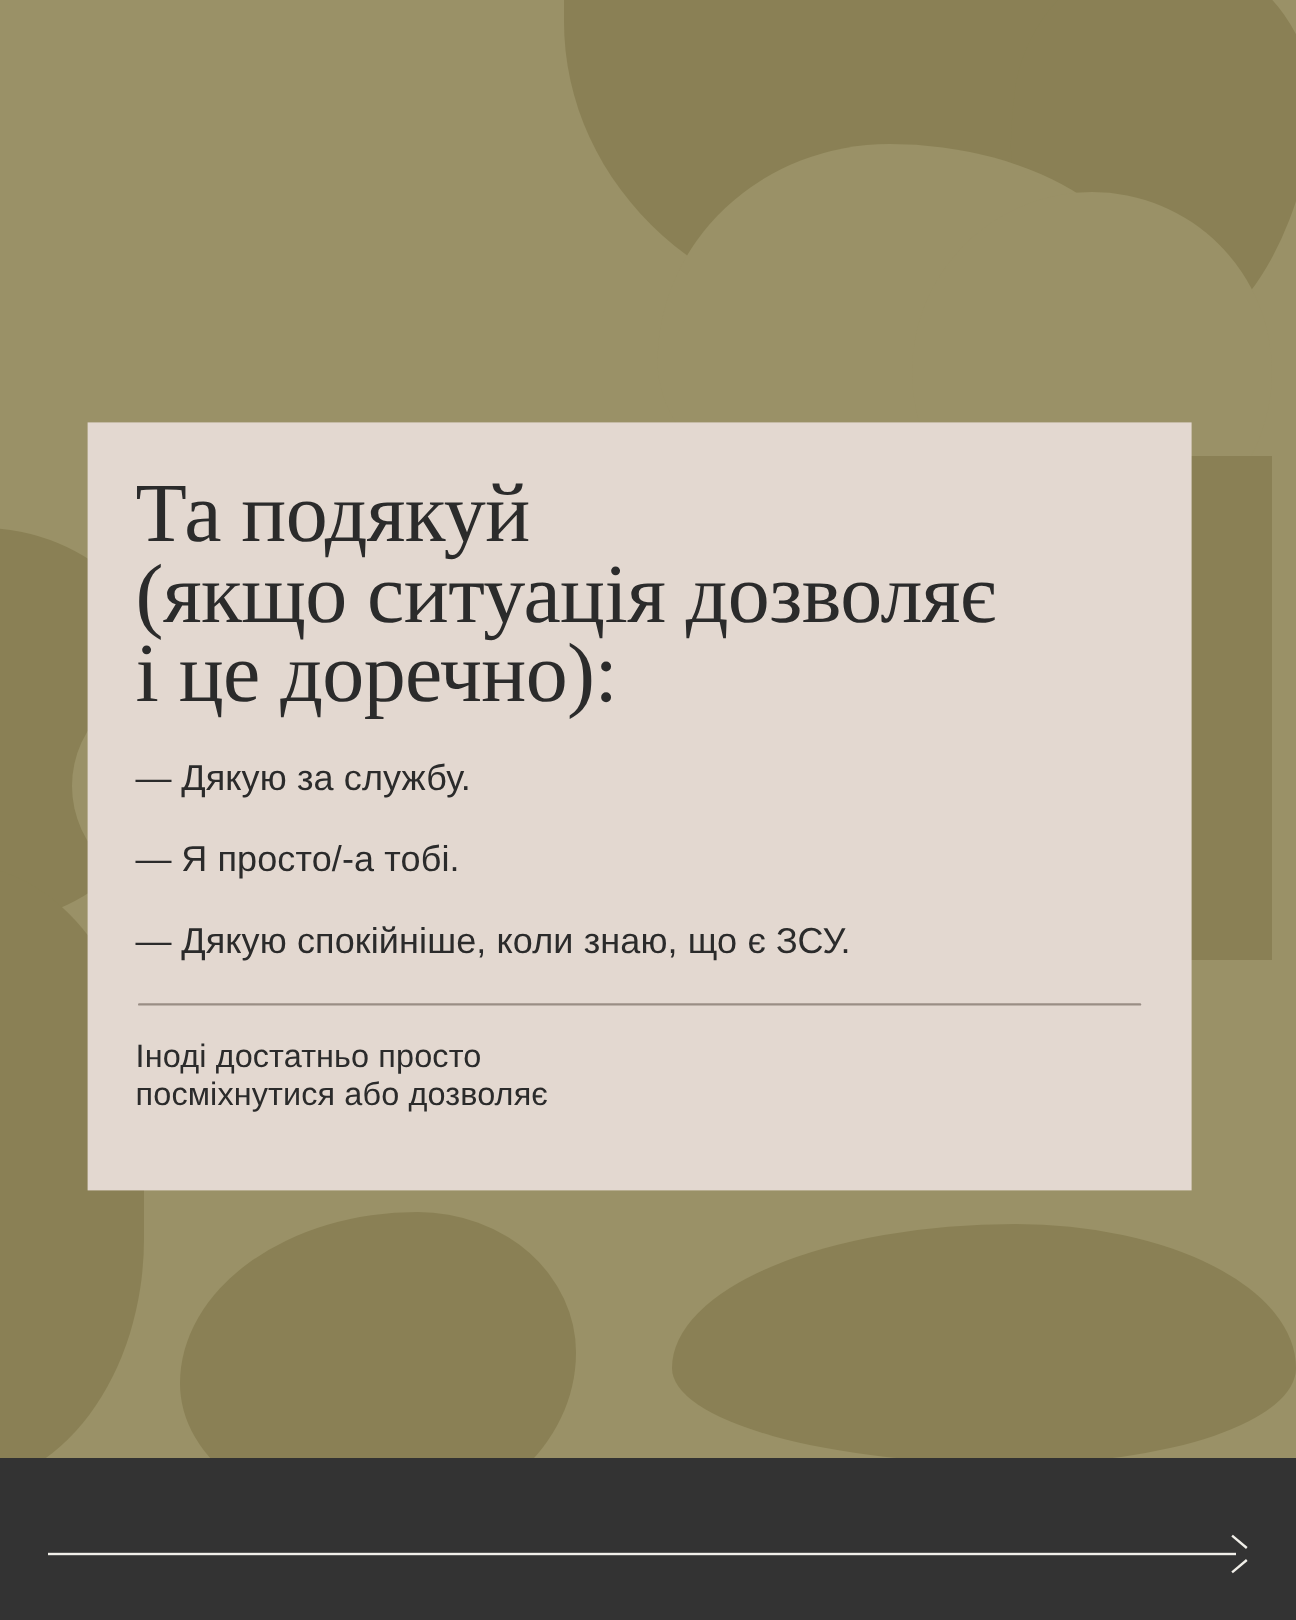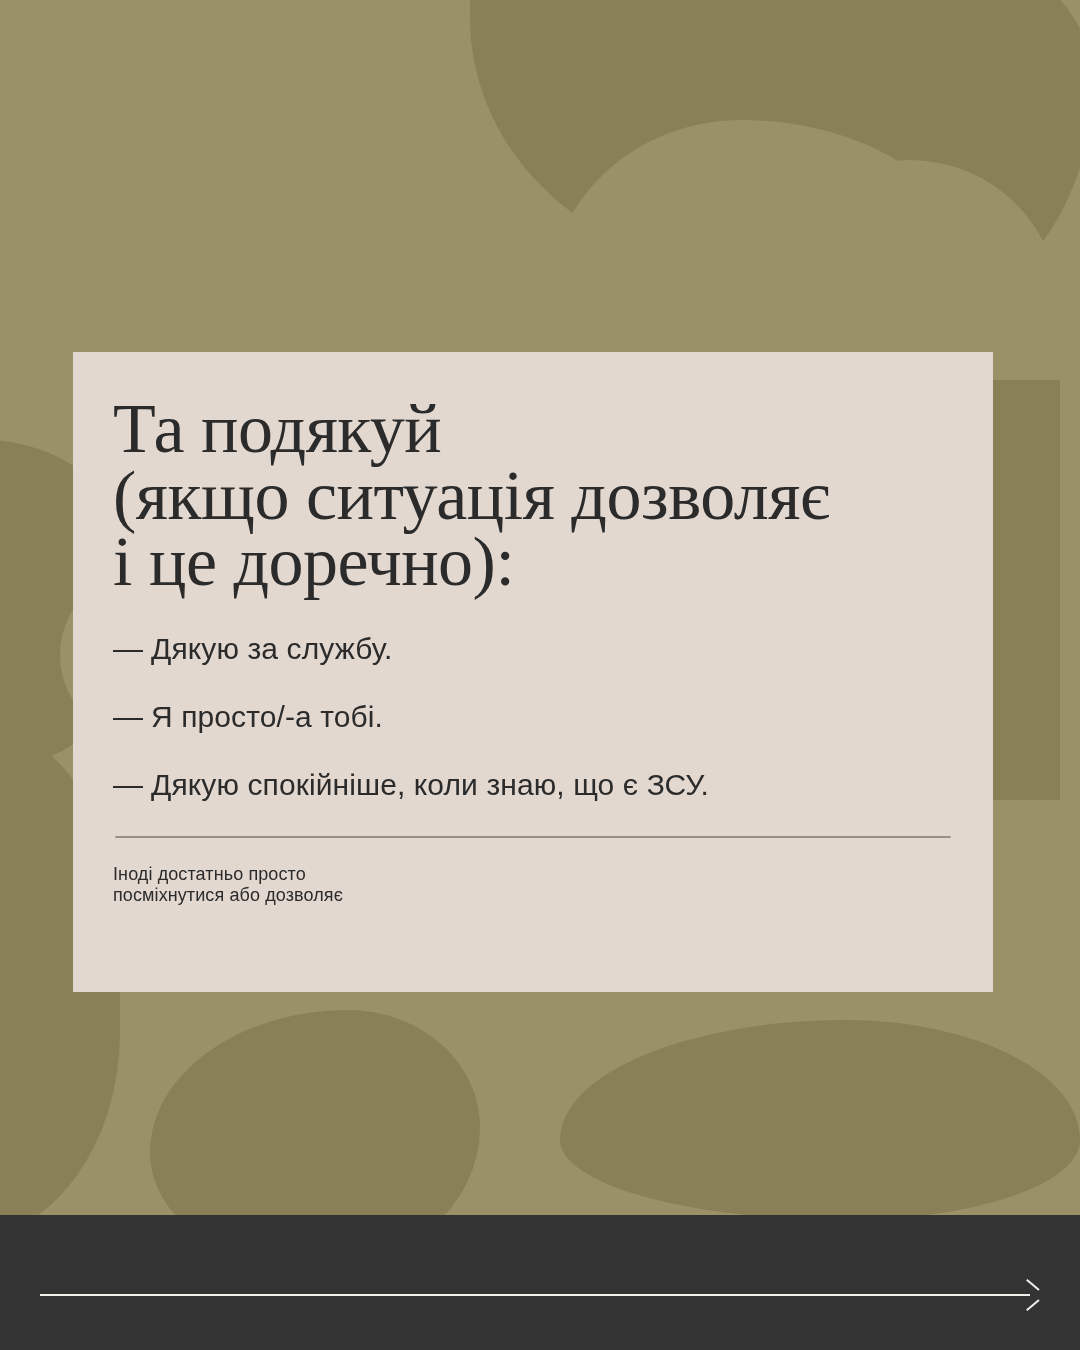--- a/index.html
+++ b/index.html
@@ -154,21 +154,21 @@
   .divider {
     height: 2px;
     background: #8d8178;
     width: 836px;
     margin: 16px 0 26px 2px;
     border-radius: 2px;
     opacity: 0.85;
   }
 
   .footnote {
-    font-size: 18px;
+    font-size: 27px;
     line-height: 1.22;
     color: #2b2b2b;
     letter-spacing: 0.1px;
   }
   .footnote span {
     display: block;
   }
 
   
   .bottombar {

